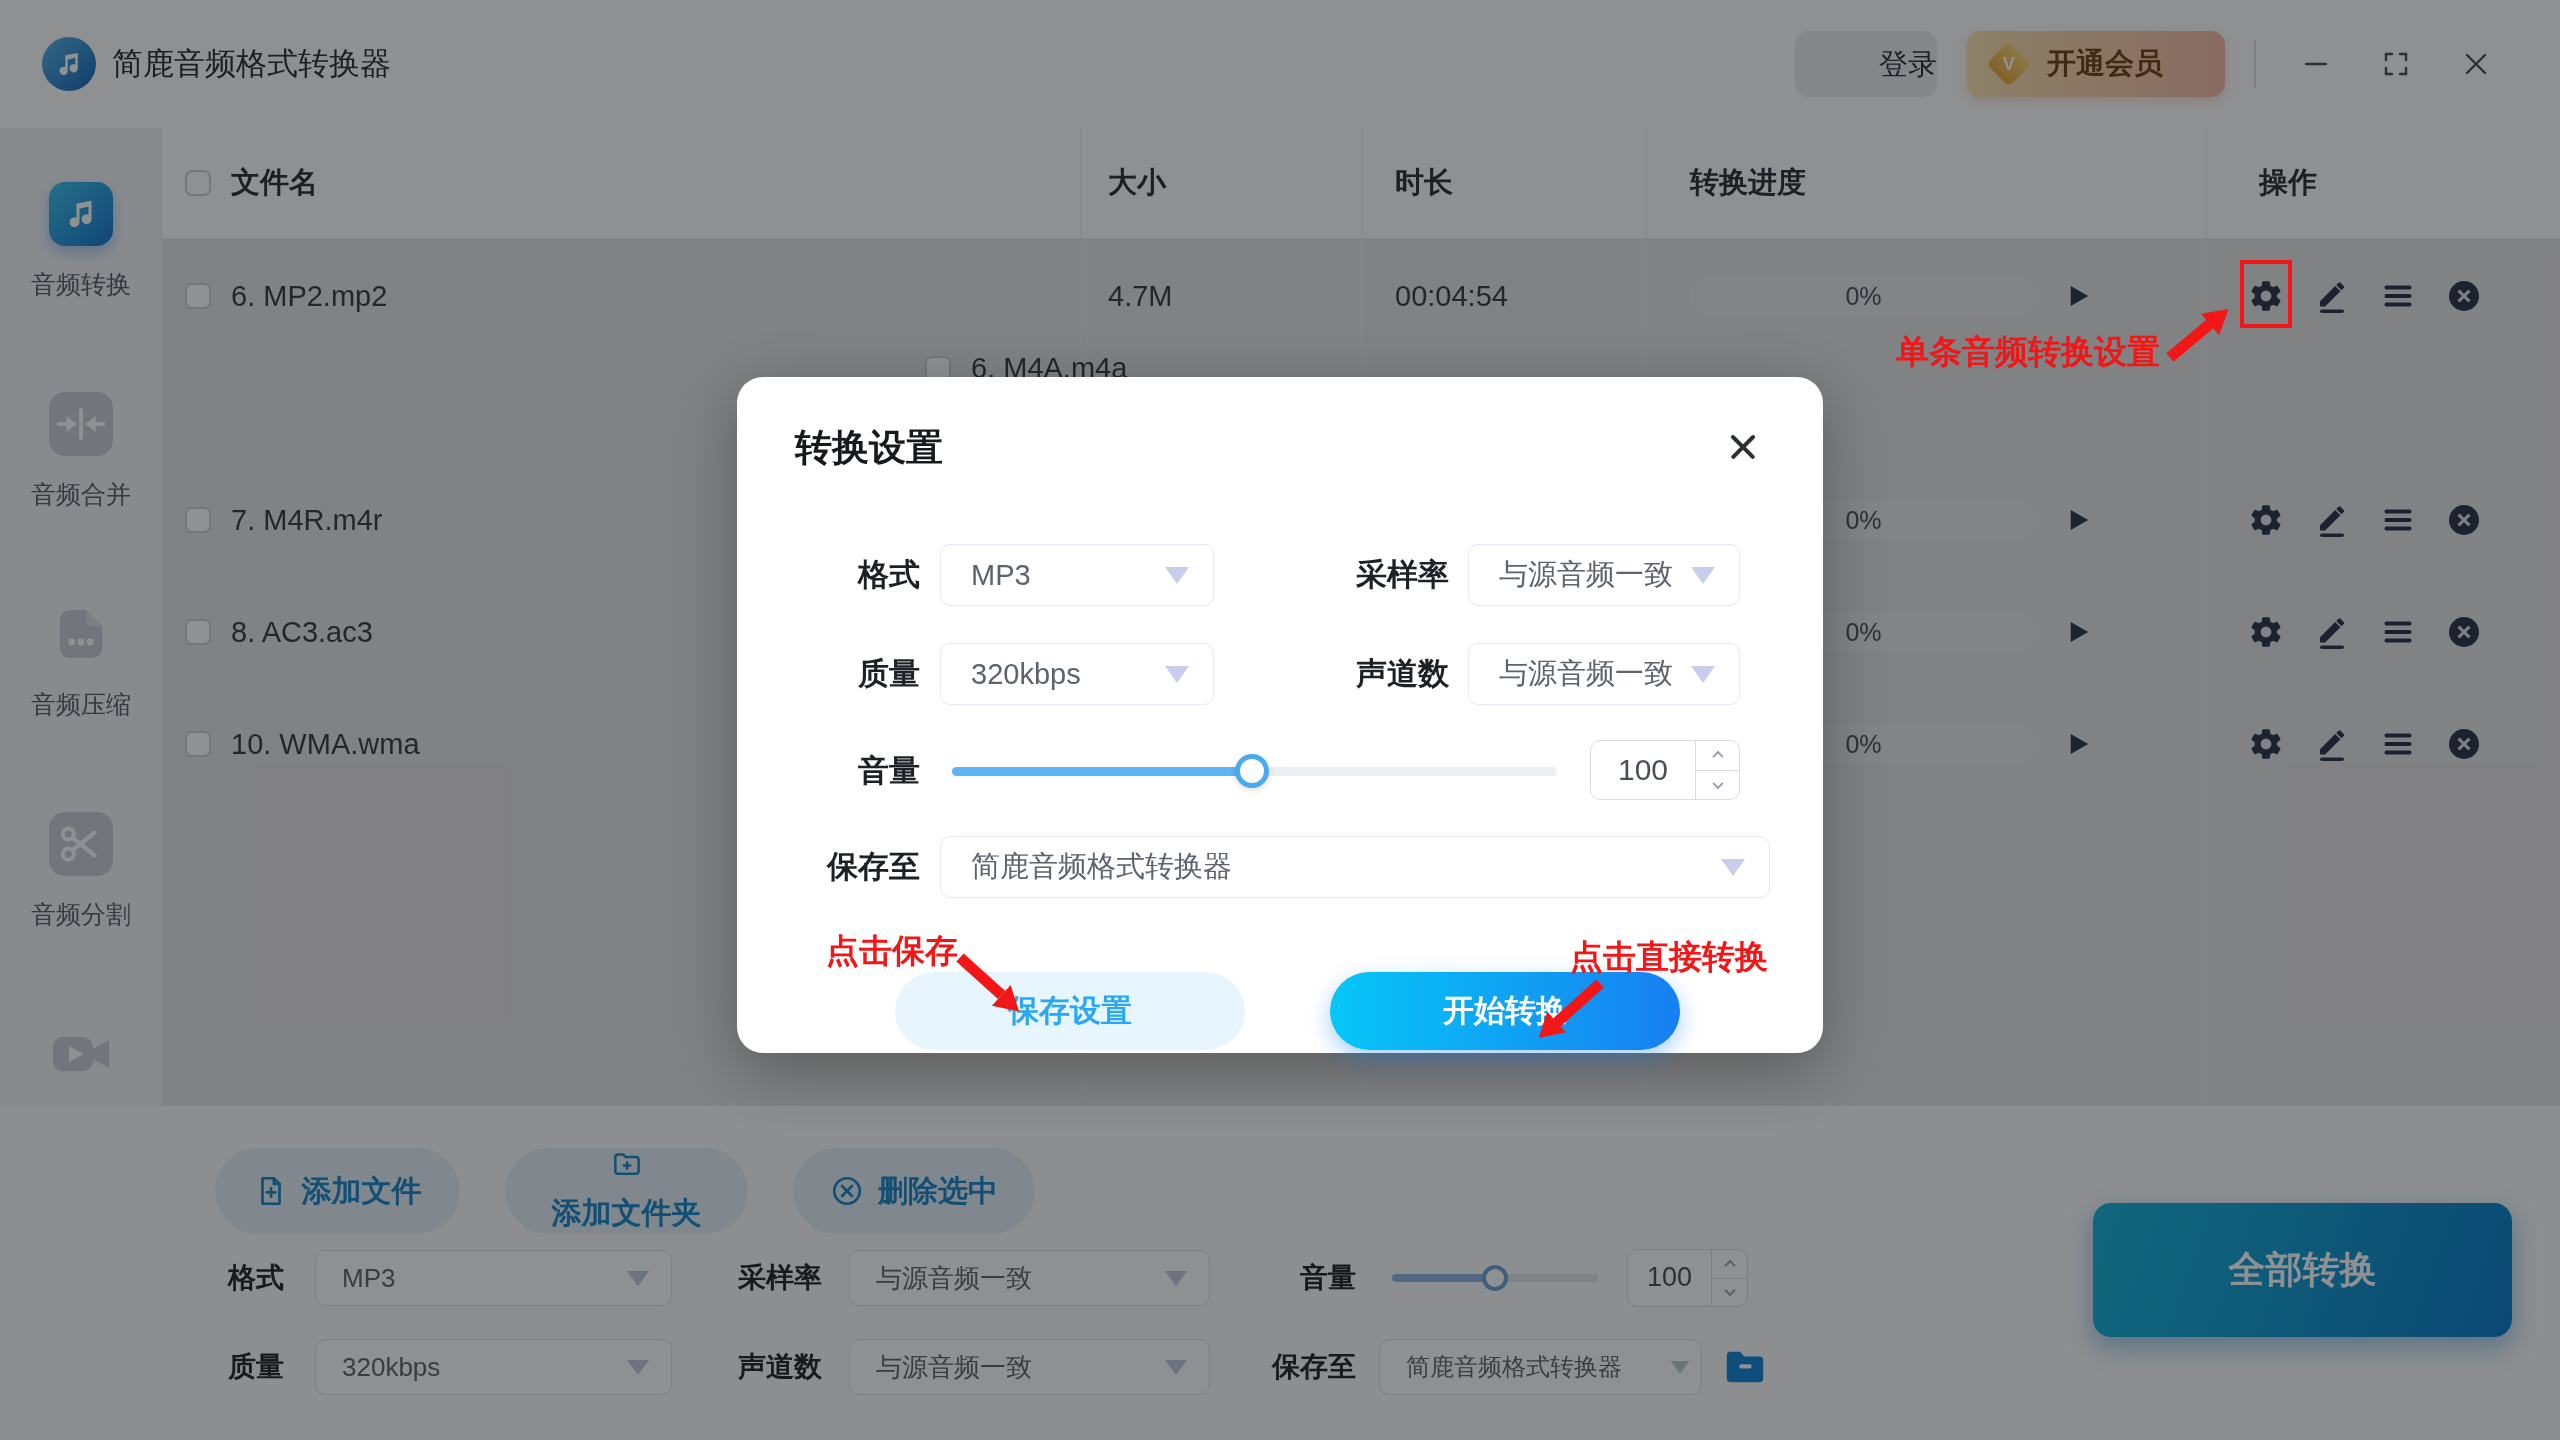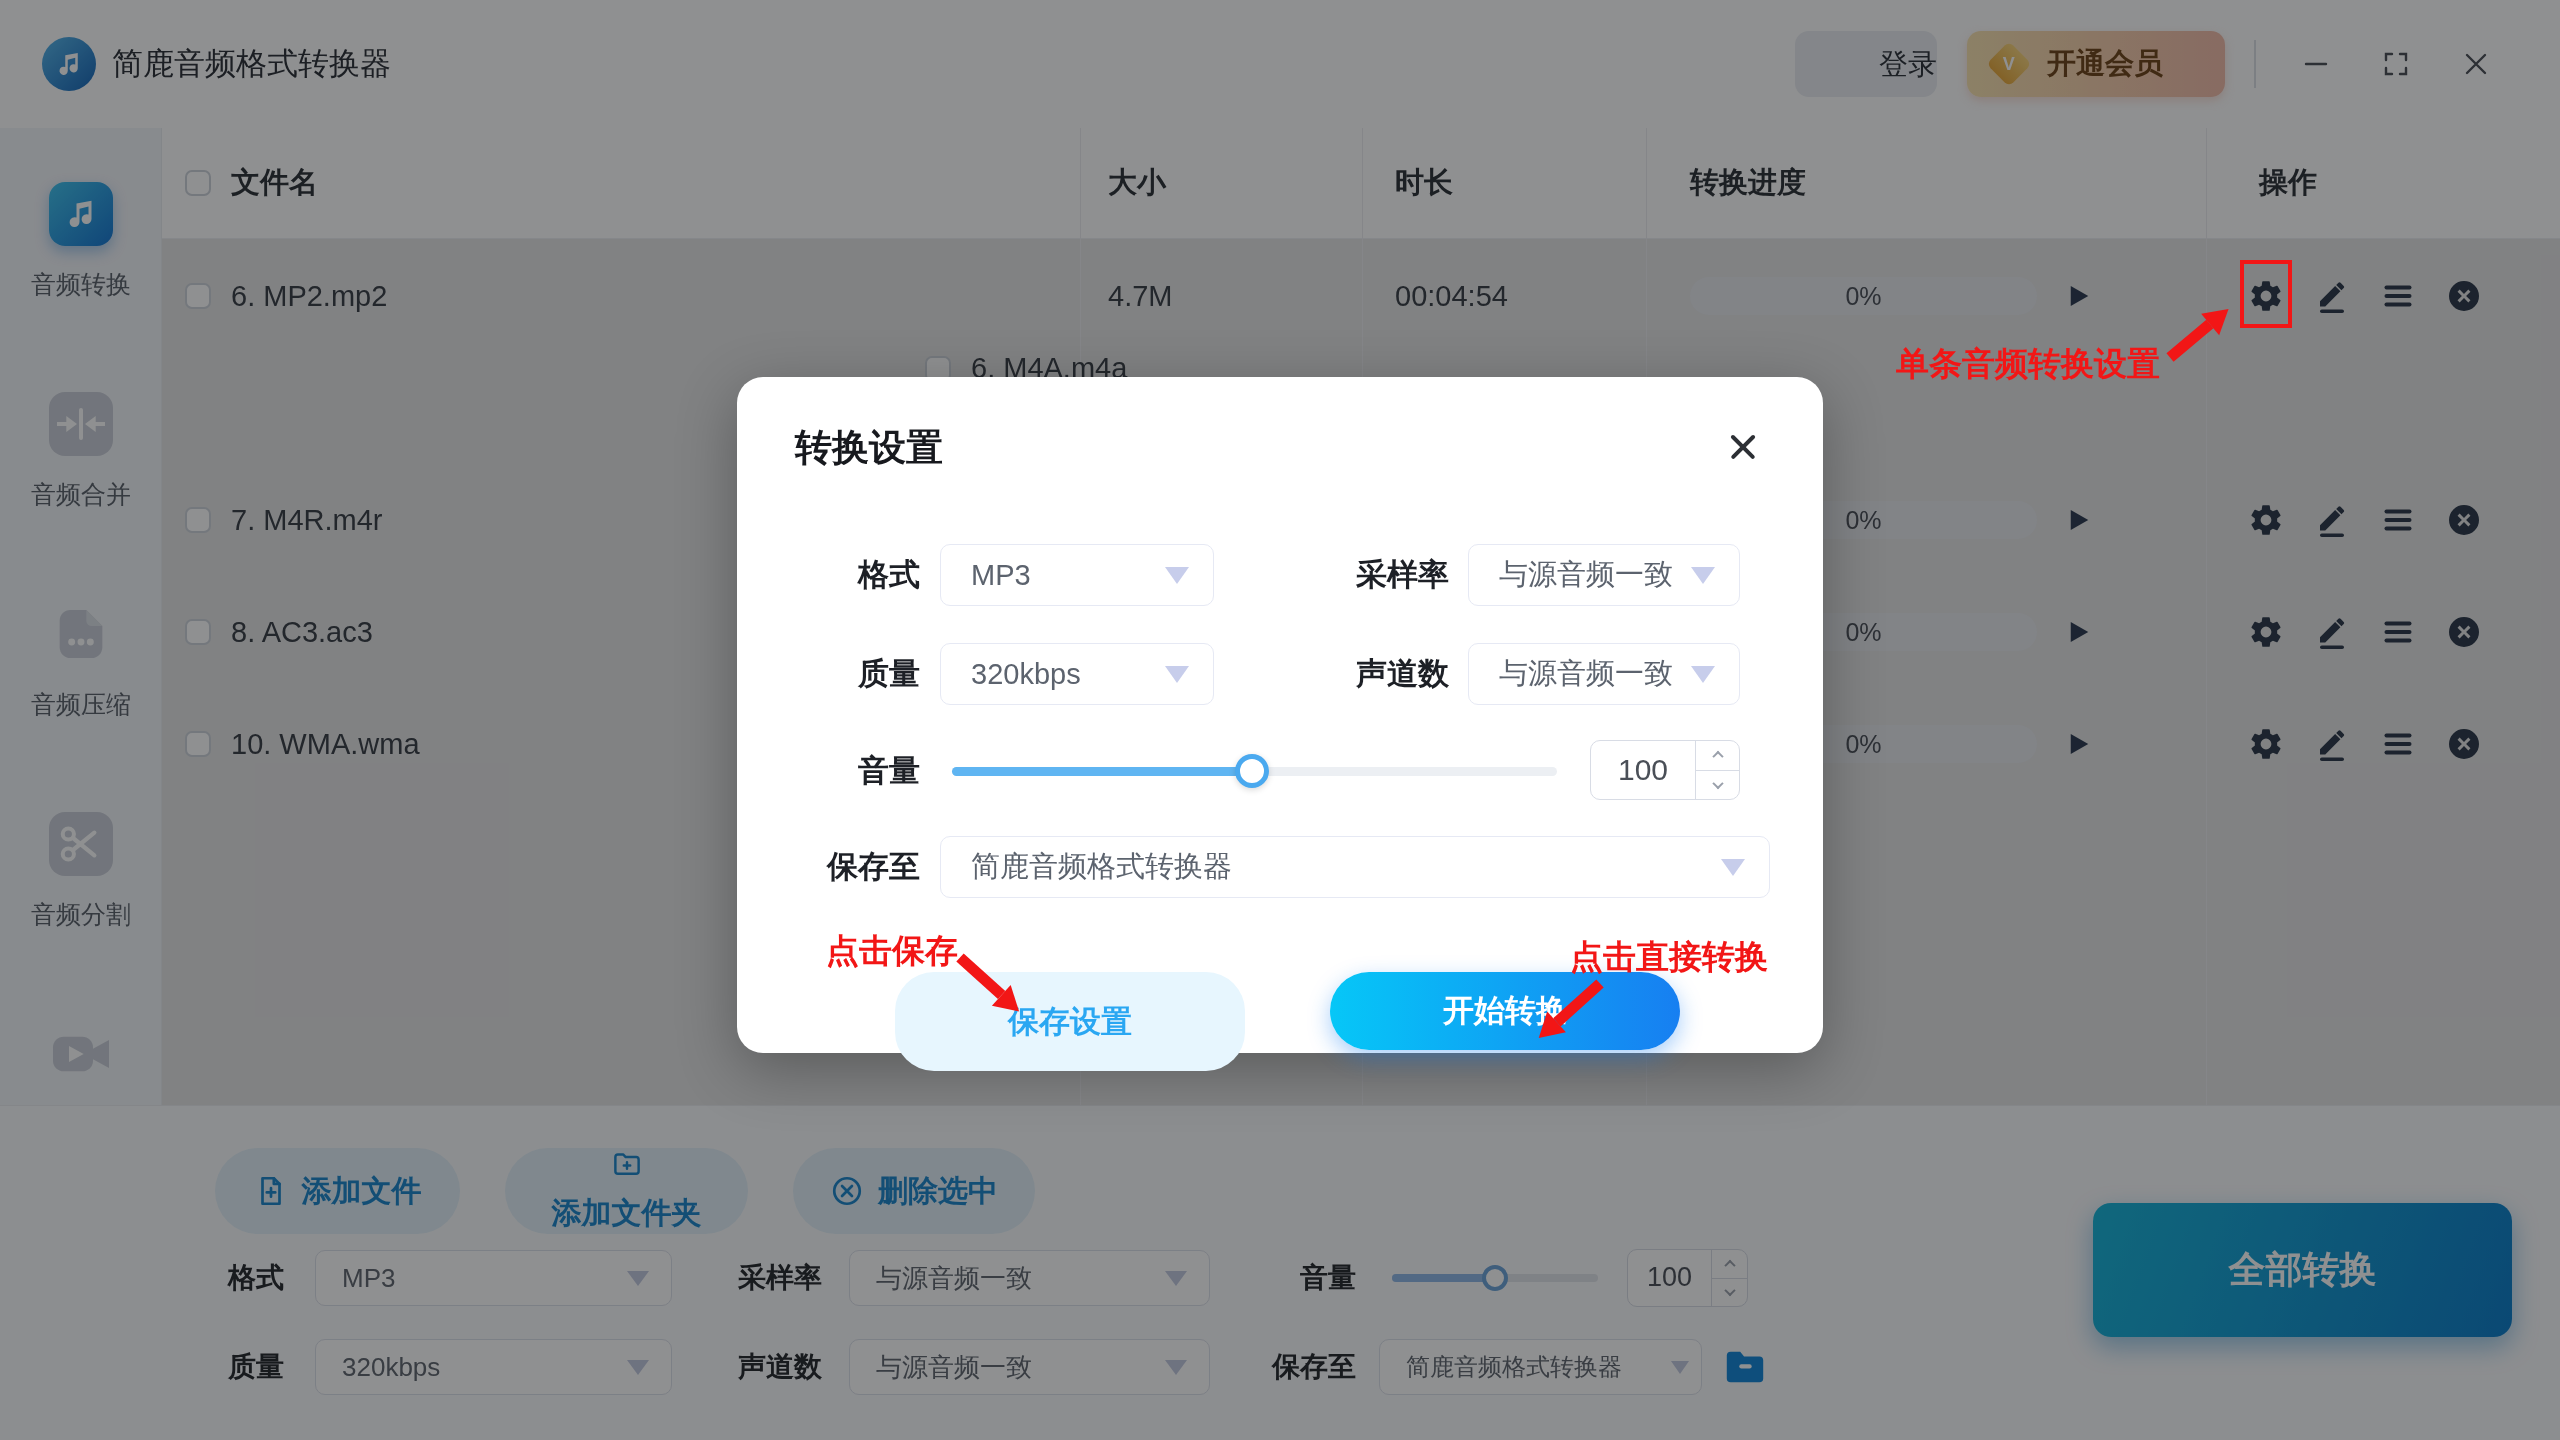--- a/index.html
+++ b/index.html
@@ -98,21 +98,21 @@
   .m-label { position:absolute; width:183px; text-align:right; height:62px; line-height:62px; font-size:31px; font-weight:bold; color:#1d2026; left:0; }
   .m-label2 { position:absolute; width:192px; text-align:right; height:62px; line-height:62px; font-size:31px; font-weight:bold; color:#1d2026; left:520px; }
   .m-dd { position:absolute; height:62px; border:1.5px solid #e6e9f4; border-radius:10px; background:#fff;
           display:flex; align-items:center; padding-left:30px; font-size:29px; color:#5c636e; cursor:pointer; }
   .m-dd .arrow { position:absolute; right:24px; border-left-width:12px; border-right-width:12px; border-top:17px solid #c7cdeb; }
   .m-track { position:absolute; left:215px; top:390px; width:605px; height:9px; border-radius:5px; background:#eceff3; cursor:pointer; }
   .m-fill { position:absolute; left:0; top:0; width:300px; height:9px; border-radius:5px; background:#5fb5f2; }
   .m-thumb { position:absolute; left:498px; top:377px; width:34px; height:34px; border-radius:50%; background:#fff;
              border:5px solid #4aa9ef; box-shadow:0 2px 6px rgba(0,0,0,.15); cursor:pointer; }
   .m-input { position:absolute; left:853px; top:363px; width:150px; height:60px; border:1.5px solid #d8dce5; border-radius:10px; display:flex; background:#fff; }
-  .m-btn-save { position:absolute; left:158px; top:595px; width:350px; height:99px; border-radius:39px; background:#e7f6fe;
+  .m-btn-save { position:absolute; left:158px; top:595px; width:350px; height:78px; border-radius:39px; background:#e7f6fe;
                 color:#2aa7f2; font-size:31px; font-weight:bold; display:flex; align-items:center; justify-content:center; cursor:pointer; }
   .m-btn-start { position:absolute; left:593px; top:595px; width:350px; height:78px; border-radius:39px;
                  background:linear-gradient(90deg,#06c7f7,#177ff1); color:#fff; font-size:31px; font-weight:bold;
                  display:flex; align-items:center; justify-content:center; cursor:pointer; box-shadow:0 8px 22px rgba(23,127,241,.38); }
 
   
   .anno { position:absolute; z-index:60; }
   .red-text { position:absolute; font-size:33px; font-weight:bold; color:#f21616; white-space:nowrap; }
   .red-rect { position:absolute; left:2240px; top:260px; width:52px; height:68px; border:4px solid #f21616; }
   .red-arrow { position:absolute; height:11px; background:#f21616; transform-origin:left center; }
@@ -519,21 +519,21 @@
       <span>简鹿音频格式转换器</span>
         <div class="arrow"></div>
     </div>
 
     <div class="m-btn-save">保存设置</div>
     <div class="m-btn-start">开始转换</div>
   </div>
 
   <div class="anno">
     <div class="red-rect"></div>
-    <div class="red-text" style="left:1896px;top:330px;margin-top:12px;">单条音频转换设置</div>
+    <div class="red-text" style="left:1896px;top:330px;">单条音频转换设置</div>
     <div class="red-arrow" style="left:2170px;top:352px;width:52px;transform:rotate(-40deg);"></div>
 
     <div class="red-text" style="left:826px;top:929px;">点击保存</div>
     <div class="red-arrow" style="left:960px;top:952px;width:56px;transform:rotate(42deg);"></div>
 
     <div class="red-text" style="left:1570px;top:935px;">点击直接转换</div>
     <div class="red-arrow" style="left:1600px;top:978px;width:58px;transform:rotate(138deg);"></div>
   </div>
 
 </div>

